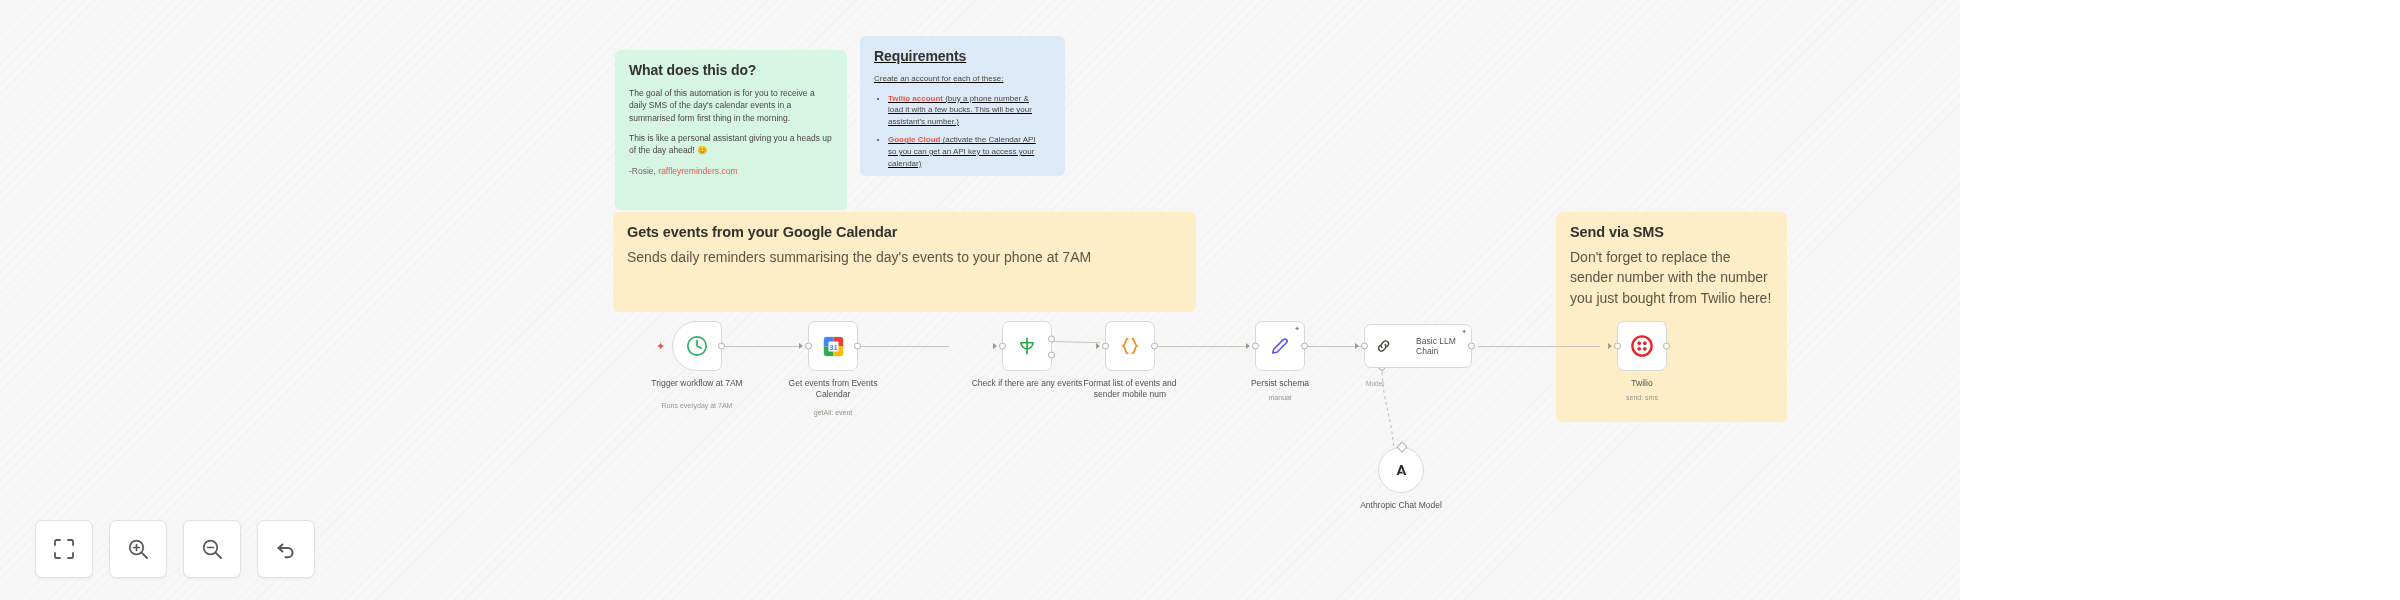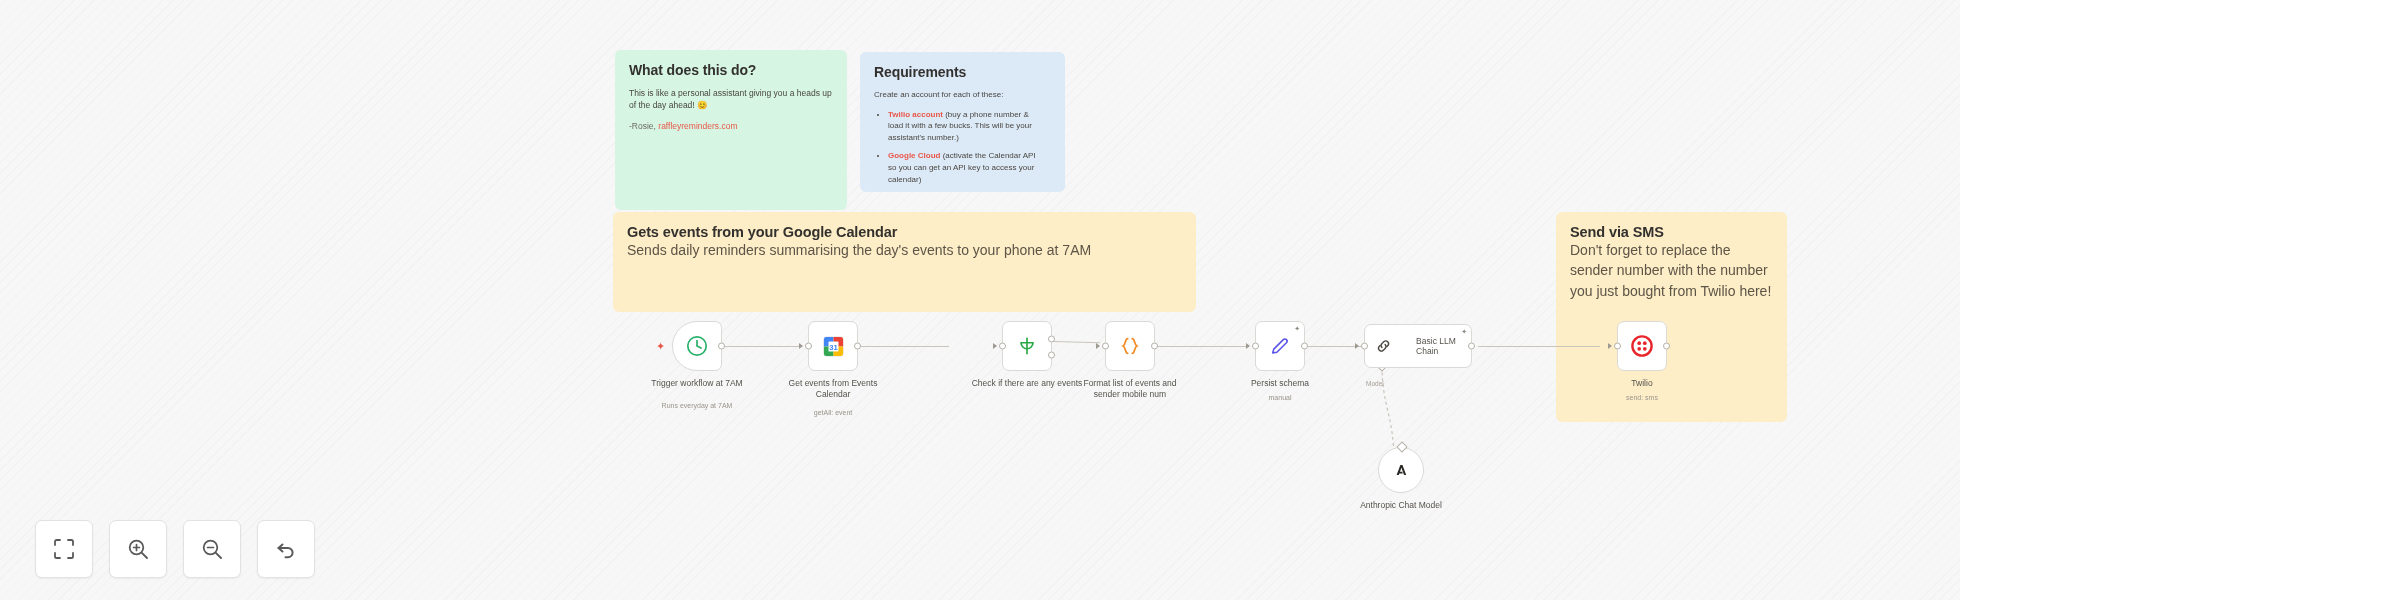--- a/index.html
+++ b/index.html
@@ -59,36 +59,36 @@
   .author a { color: #e8584a; text-decoration: none; }
 
   
   #note-what {
     left: 615px; top: 50px; width: 232px; height: 160px;
   }
   #note-what .sticky-title { font-size: 14px; margin-bottom: 9px; }
   #note-what .sticky-body { font-size: 8.5px; }
 
   #note-req {
-    left: 860px; top: 52px; width: 205px; height: 140px;
+    left: 860px; top: 36px; width: 205px; height: 140px; text-decoration: underline;
   }
   #note-req .sticky-title { font-size: 14px; margin-bottom: 9px; }
   #note-req .sticky-body { font-size: 8px; }
 
   
   #note-calendar {
     left: 613px; top: 212px; width: 583px; height: 100px;
   }
   #note-assistant {
     left: 1279px; top: 212px; width: 242px; height: 338px;
   }
   #note-sms {
     left: 1556px; top: 212px; width: 231px; height: 210px;
   }
-  .sticky.yellow .sticky-title { font-size: 14.5px; }
+  .sticky.yellow .sticky-title { font-size: 14.5px; margin-bottom: 7px; }
   .sticky.yellow .sticky-body { font-size: 14px; color: #5c5446; }
 
   
   #graph {
     position: absolute;
     inset: 0;
     pointer-events: none;
   }
   #graph > * { pointer-events: auto; }
 
@@ -236,20 +236,21 @@
   }
 </style>
 </head>
 <body>
 
 <div id="canvas">
 
   <div class="sticky green" id="note-what">
     <div class="sticky-title">What does this do?</div>
     <div class="sticky-body">
+      <p>The goal of this automation is for you to receive a daily SMS of the day's calendar events in a summarised form first thing in the morning.</p>
       <p>This is like a personal assistant giving you a heads up of the day ahead! 😊</p>
       <p class="author"><span>-Rosie, </span><a href="#">raffleyreminders.com</a></p>
     </div>
   </div>
 
   <div class="sticky blue" id="note-req">
     <div class="sticky-title">Requirements</div>
     <div class="sticky-body">
       <p>Create an account for each of these:</p>
       <ul>

